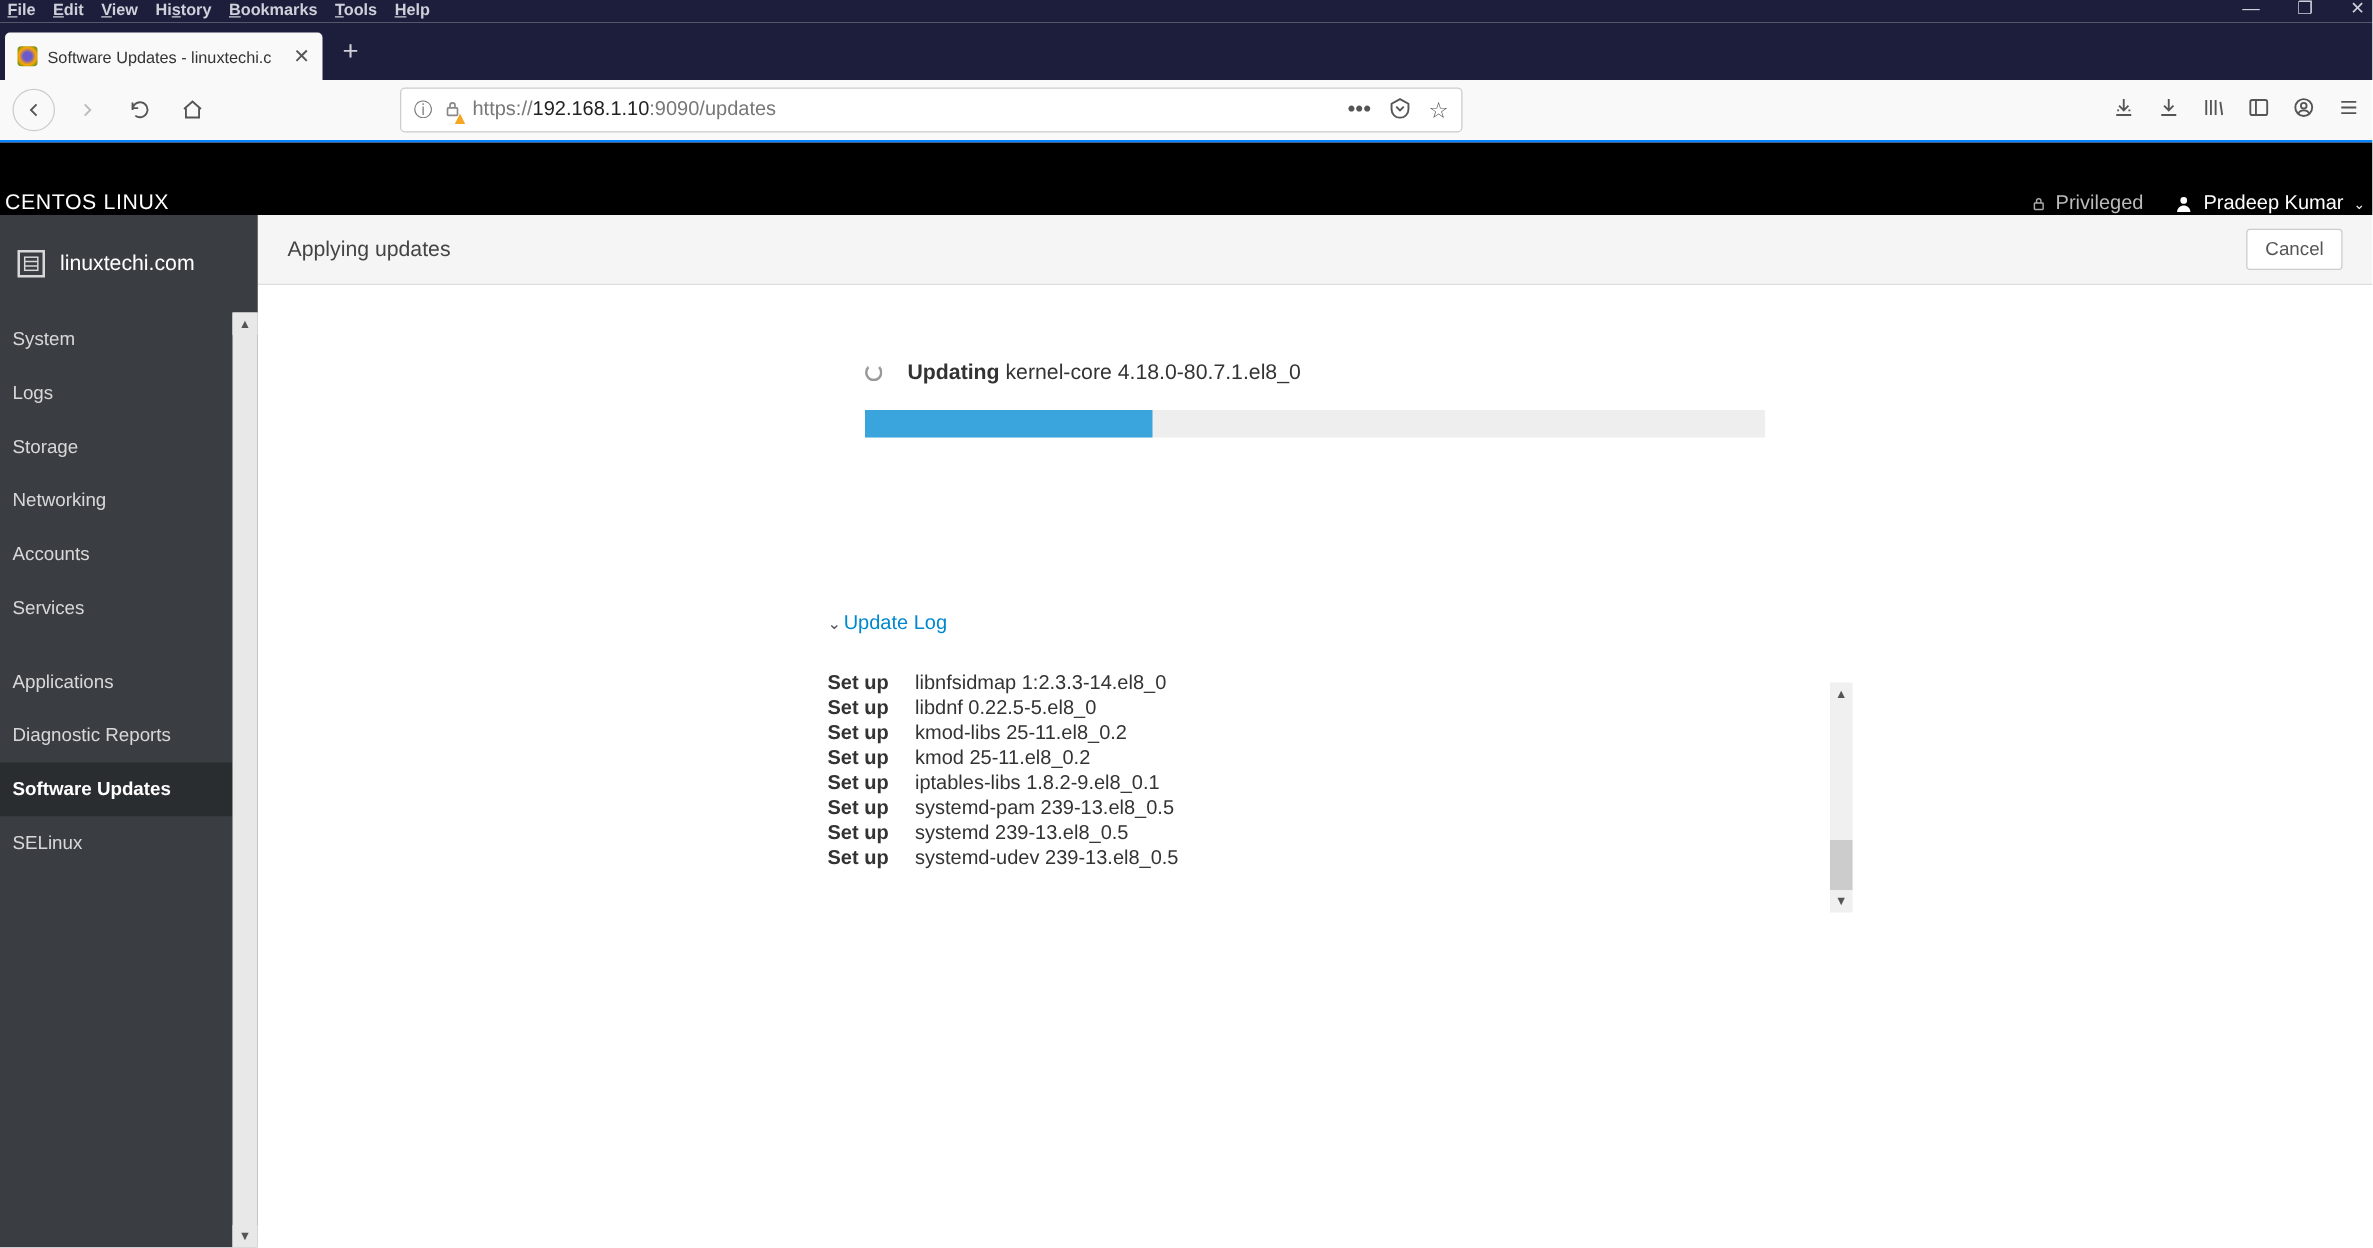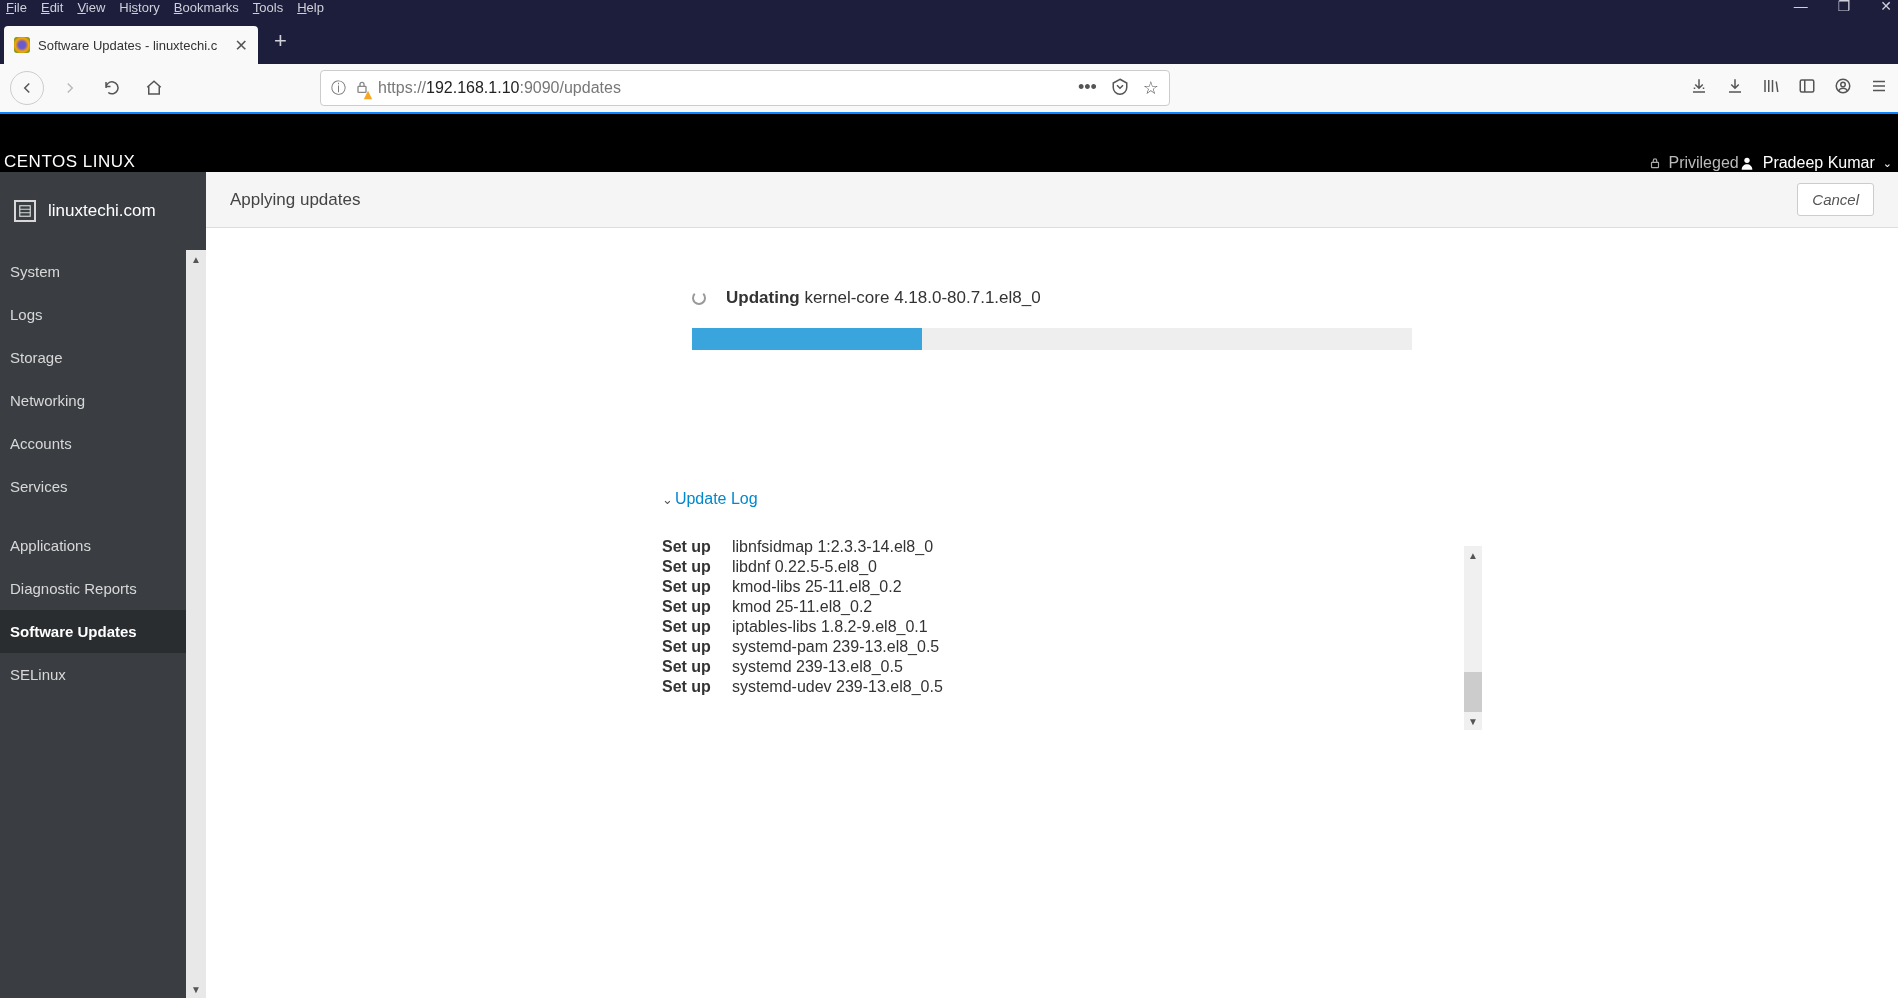--- a/index.html
+++ b/index.html
@@ -1,20 +1,20 @@
 <!DOCTYPE html>
 <html><head>
 <meta charset="utf-8">
 <style>
   * { box-sizing: border-box; margin: 0; padding: 0; }
   body { font-family: "Segoe UI", Arial, sans-serif; font-size: 14px; color: #333; background: #fff; overflow: hidden; }
   
   
   .window-menubar { background: #1c1e3c; color: #cfd0da; height: 18px; display: flex; align-items: flex-start; padding: 0 6px; font-size: 13px; position: relative; }
-  .window-menubar .menu-item { margin-right: 14px; cursor: default; }
+  .window-menubar .menu-item { margin-right: 14px; cursor: default; font-weight: bold; }
   .window-menubar .menu-item span.u { text-decoration: underline; }
   .window-controls { position: absolute; right: 6px; top: -2px; display: flex; gap: 30px; color: #cfd0da; font-size: 14px; }
   .window-controls span { cursor: default; }
   
   
   .tab-strip { background: #1c1e3c; height: 46px; display: flex; align-items: center; padding-left: 4px; }
   .tab { background: #f9f9fa; height: 38px; width: 254px; display: flex; align-items: center; padding: 0 10px; border-top-left-radius: 4px; border-top-right-radius: 4px; font-size: 13px; color: #333; gap: 8px; margin-top: 8px; }
   .tab .favicon { width: 16px; height: 16px; background: radial-gradient(circle, #6a5acd 30%, #ffa500 60%, #228b22 100%); border-radius: 3px; flex-shrink: 0; }
   .tab .tab-title { flex: 1; white-space: nowrap; overflow: hidden; text-overflow: ellipsis; }
   .tab .close-x { font-size: 16px; color: #555; cursor: pointer; }
@@ -30,21 +30,21 @@
   .url-bar .lock-warn { position: relative; font-size: 14px; color: #777; }
   .url-bar .url-text { flex: 1; color: #777; }
   .url-bar .url-text .host { color: #222; font-weight: 500; }
   .url-bar .actions { display: flex; gap: 14px; color: #555; font-size: 18px; }
   .toolbar-right { margin-left: auto; display: flex; gap: 18px; color: #555; font-size: 18px; align-items: center; }
   .toolbar-right span { cursor: pointer; }
   
   
   .cockpit-header { background: #000; color: #fff; height: 58px; display: flex; align-items: flex-end; padding: 0 6px 0 4px; font-size: 17px; }
   .cockpit-brand { font-weight: 400; letter-spacing: 0.5px; }
-  .cockpit-header-right { margin-left: auto; display: flex; align-items: center; color: #bbb; font-size: 16px; }
+  .cockpit-header-right { margin-left: auto; display: flex; align-items: center; gap: 24px; color: #bbb; font-size: 16px; }
   .priv-badge { display: flex; align-items: center; gap: 6px; }
   .user-badge { display: flex; align-items: center; gap: 8px; color: #fff; cursor: pointer; }
   .chev { font-size: 11px; }
   
   
   .cockpit-body { display: flex; height: 826px; }
   .sidebar { width: 206px; background: #3a3e42; color: #d8d8d8; display: flex; flex-direction: column; font-size: 15px; position: relative; justify-content: center; }
   .sidebar .host-row { height: 78px; display: flex; align-items: center; gap: 12px; padding: 0 14px; background: #3a3e42; }
   .sidebar .host-icon { width: 22px; height: 22px; border: 2px solid #d8d8d8; display: flex; align-items: center; justify-content: center; font-size: 12px; }
   .sidebar .host-label { font-size: 17px; color: #fff; }
@@ -53,21 +53,21 @@
   .sidebar .scroll-track { position: absolute; right: 0; top: 0; bottom: 0; width: 20px; background: #e8e8e8; }
   .sidebar .scroll-btn { height: 18px; background: #e8e8e8; color: #555; display: flex; align-items: center; justify-content: center; font-size: 10px; cursor: pointer; }
   .sidebar .nav-item { padding: 13px 10px; cursor: pointer; color: #d8d8d8; }
   .sidebar .nav-item.active { background: #2a2d30; color: #fff; font-weight: 600; }
   .sidebar .nav-spacer { height: 16px; }
   
   
   .content { flex: 1; background: #fff; display: flex; flex-direction: column; }
   .content-header { height: 56px; background: #f5f5f5; border-bottom: 1px solid #ddd; display: flex; align-items: center; padding: 0 24px; }
   .content-title { font-size: 17px; color: #444; }
-  .cancel-btn { margin-left: auto; padding: 7px 14px; border: 1px solid #ccc; background: #fff; color: #555; border-radius: 3px; font-size: 15px; cursor: pointer; font-style: italic; }
+  .cancel-btn { margin-left: auto; padding: 7px 14px; border: 1px solid #ccc; background: #fff; color: #555; border-radius: 3px; font-size: 15px; cursor: pointer; }
   
   .content-body { padding: 60px 60px 0 60px; display: flex; flex-direction: column; align-items: center; }
   .update-status { width: 720px; display: flex; align-items: center; gap: 20px; font-size: 17px; color: #333; margin-bottom: 20px; }
   .spinner { width: 14px; height: 14px; border: 2px solid #999; border-top-color: transparent; border-radius: 50%; animation: spin 1s linear infinite; flex-shrink: 0; }
   @keyframes spin { to { transform: rotate(360deg); } }
   .update-status b { font-weight: 700; }
   .progress-bar { width: 720px; height: 22px; background: #eee; position: relative; }
   .progress-fill { height: 100%; background: #39a5dc; width: 32%; }
   
   .log-section { margin-top: 140px; width: 780px; }

